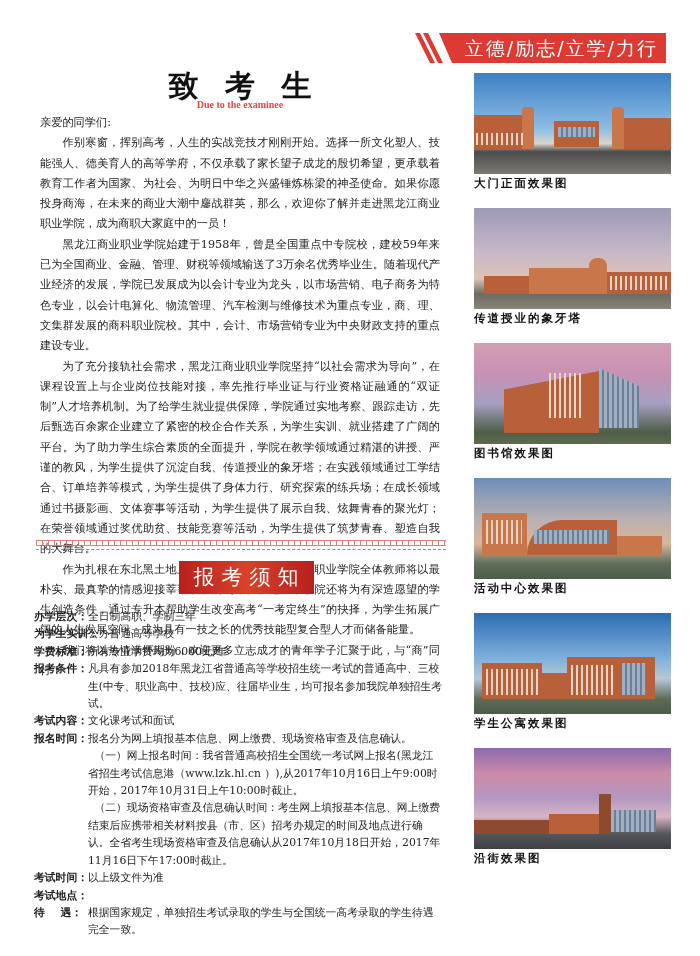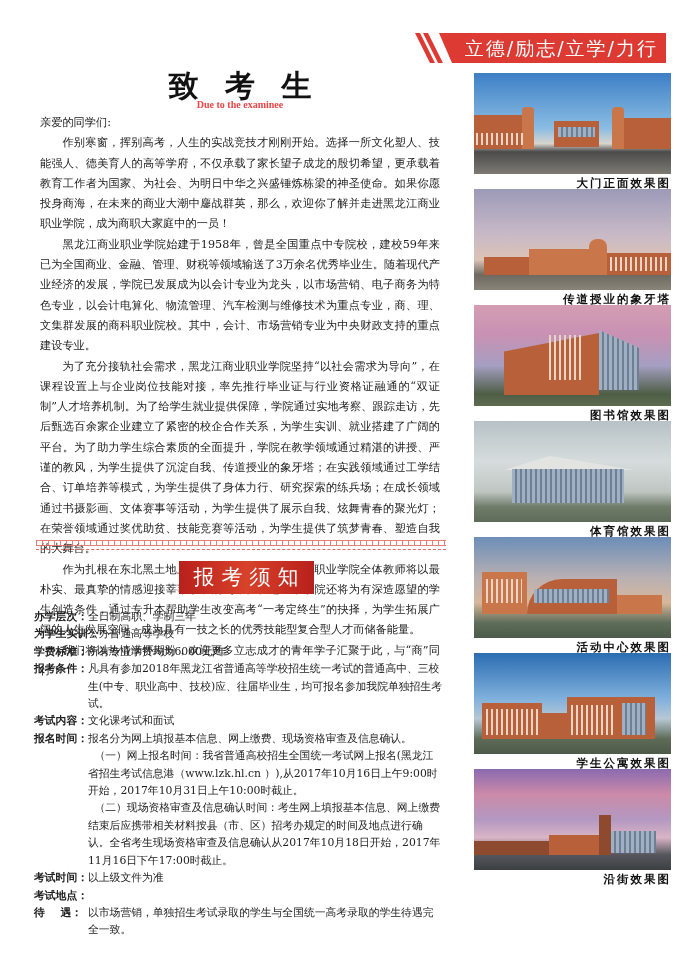--- a/index.html
+++ b/index.html
@@ -52,21 +52,21 @@
     .row { display: flex; }
     .row .k { width: 54px; flex: none; font-weight: bold; white-space: nowrap; }
     .row .v { flex: 1; }
     .row .v p { margin: 0; }
     .row .v p.sub { text-indent: 0.6em; }
     .k-spread { display: inline-flex; justify-content: space-between; width: 48px; }
     .gallery { position: absolute; left: 474px; top: 73px; width: 197px; }
     .gitem { margin-bottom: 0; }
     .gimg { width: 197px; height: 101px; position: relative; overflow: hidden; }
     .gcap {
-      text-align: right; font-size: 11.5px; font-weight: bold; letter-spacing: 2px; height: 15px; line-height: 19px;
+      text-align: left; font-size: 11.5px; font-weight: bold; letter-spacing: 2px; height: 34px; line-height: 19px;
       color: #111; font-family: "DejaVu Sans", sans-serif;
     }
     .sky1 { background: linear-gradient(#3d7fc5 0%, #8bbde4 55%, #d7d4cc 70%, #4b4b4b 78%, #7d7a73 100%); }
     .sky2 { background: linear-gradient(#9c9ab8 0%, #c8b9c7 45%, #ddc3b5 70%, #6d6a60 85%, #8a8478 100%); }
     .sky3 { background: linear-gradient(#d49db3 0%, #c891b3 30%, #a59fc2 60%, #4e5e46 88%, #5d6c4f 100%); }
     .sky4 { background: linear-gradient(#b7c2c7 0%, #d6dcdc 40%, #bfc6c2 70%, #6f7c6a 85%, #5e6b58 100%); }
     .sky5 { background: linear-gradient(#6c8eb8 0%, #b8b0b3 40%, #d8b79b 65%, #5e6d5a 85%, #4d5c4a 100%); }
     .sky6 { background: linear-gradient(#2b6db2 0%, #7fb0dc 45%, #b7c8d5 65%, #5d6b57 85%, #4d5a48 100%); }
     .sky7 { background: linear-gradient(#8a6ab0 0%, #cc8aa8 25%, #b398c1 50%, #d8b4c5 68%, #55565c 85%, #3d4042 100%); }
     .bld { position: absolute; background: #b8603a; }
@@ -153,21 +153,21 @@
   </div>
   <div class="row">
     <span class="k">考试地点：</span>
   </div>
   <div class="row">
     <span class="k"><span class="k-spread">
           <span>待</span>
           <span>遇：</span>
         </span></span>
     <div class="v">
-        <p>以市场营销，单独招生考试录取的学生与全国统一高考录取的学生待遇完全一致。</p>
+        <p>根据国家规定，单独招生考试录取的学生与全国统一高考录取的学生待遇完全一致。</p>
       </div>
   </div>
 </div>
 
 <div class="gallery">
   <div class="gitem">
     <div class="gimg sky1">
       <div class="bld" style="left:0;top:42px;width:60px;height:34px;"></div>
       <div class="bld lt" style="left:48px;top:34px;width:12px;height:42px;border-radius:4px 4px 0 0;"></div>
       <div class="bld" style="left:80px;top:48px;width:45px;height:26px;"></div>
@@ -190,27 +190,20 @@
   </div>
   <div class="gitem">
     <div class="gimg sky3">
       <div class="bld" style="left:30px;top:28px;width:95px;height:62px;clip-path:polygon(0 30%,100% 0,100% 100%,0 100%);"></div>
       <div class="glass" style="left:125px;top:25px;width:40px;height:60px;clip-path:polygon(0 0,100% 30%,100% 100%,0 100%);"></div>
       <div class="win" style="left:75px;top:30px;width:35px;height:45px;"></div>
     </div>
     <div class="gcap">图书馆效果图</div>
   </div>
   <div class="gitem">
-    <div class="gimg sky4">
-      <div style="position:absolute;left:30px;top:35px;width:130px;height:14px;background:#e3e4e2;clip-path:polygon(0 100%,35% 0,100% 100%);"></div>
-      <div class="glass" style="left:38px;top:48px;width:112px;height:34px;"></div>
-    </div>
-    <div class="gcap">体育馆效果图</div>
-  </div>
-  <div class="gitem">
     <div class="gimg sky5">
       <div class="bld lt" style="left:8px;top:35px;width:45px;height:42px;"></div>
       <div class="bld" style="left:53px;top:42px;width:90px;height:35px;border-radius:40px 0 0 0;"></div>
       <div class="glass" style="left:60px;top:52px;width:75px;height:14px;"></div>
       <div class="bld lt" style="left:143px;top:58px;width:45px;height:19px;"></div>
       <div class="win" style="left:12px;top:42px;width:36px;height:24px;"></div>
     </div>
     <div class="gcap">活动中心效果图</div>
   </div>
   <div class="gitem">

